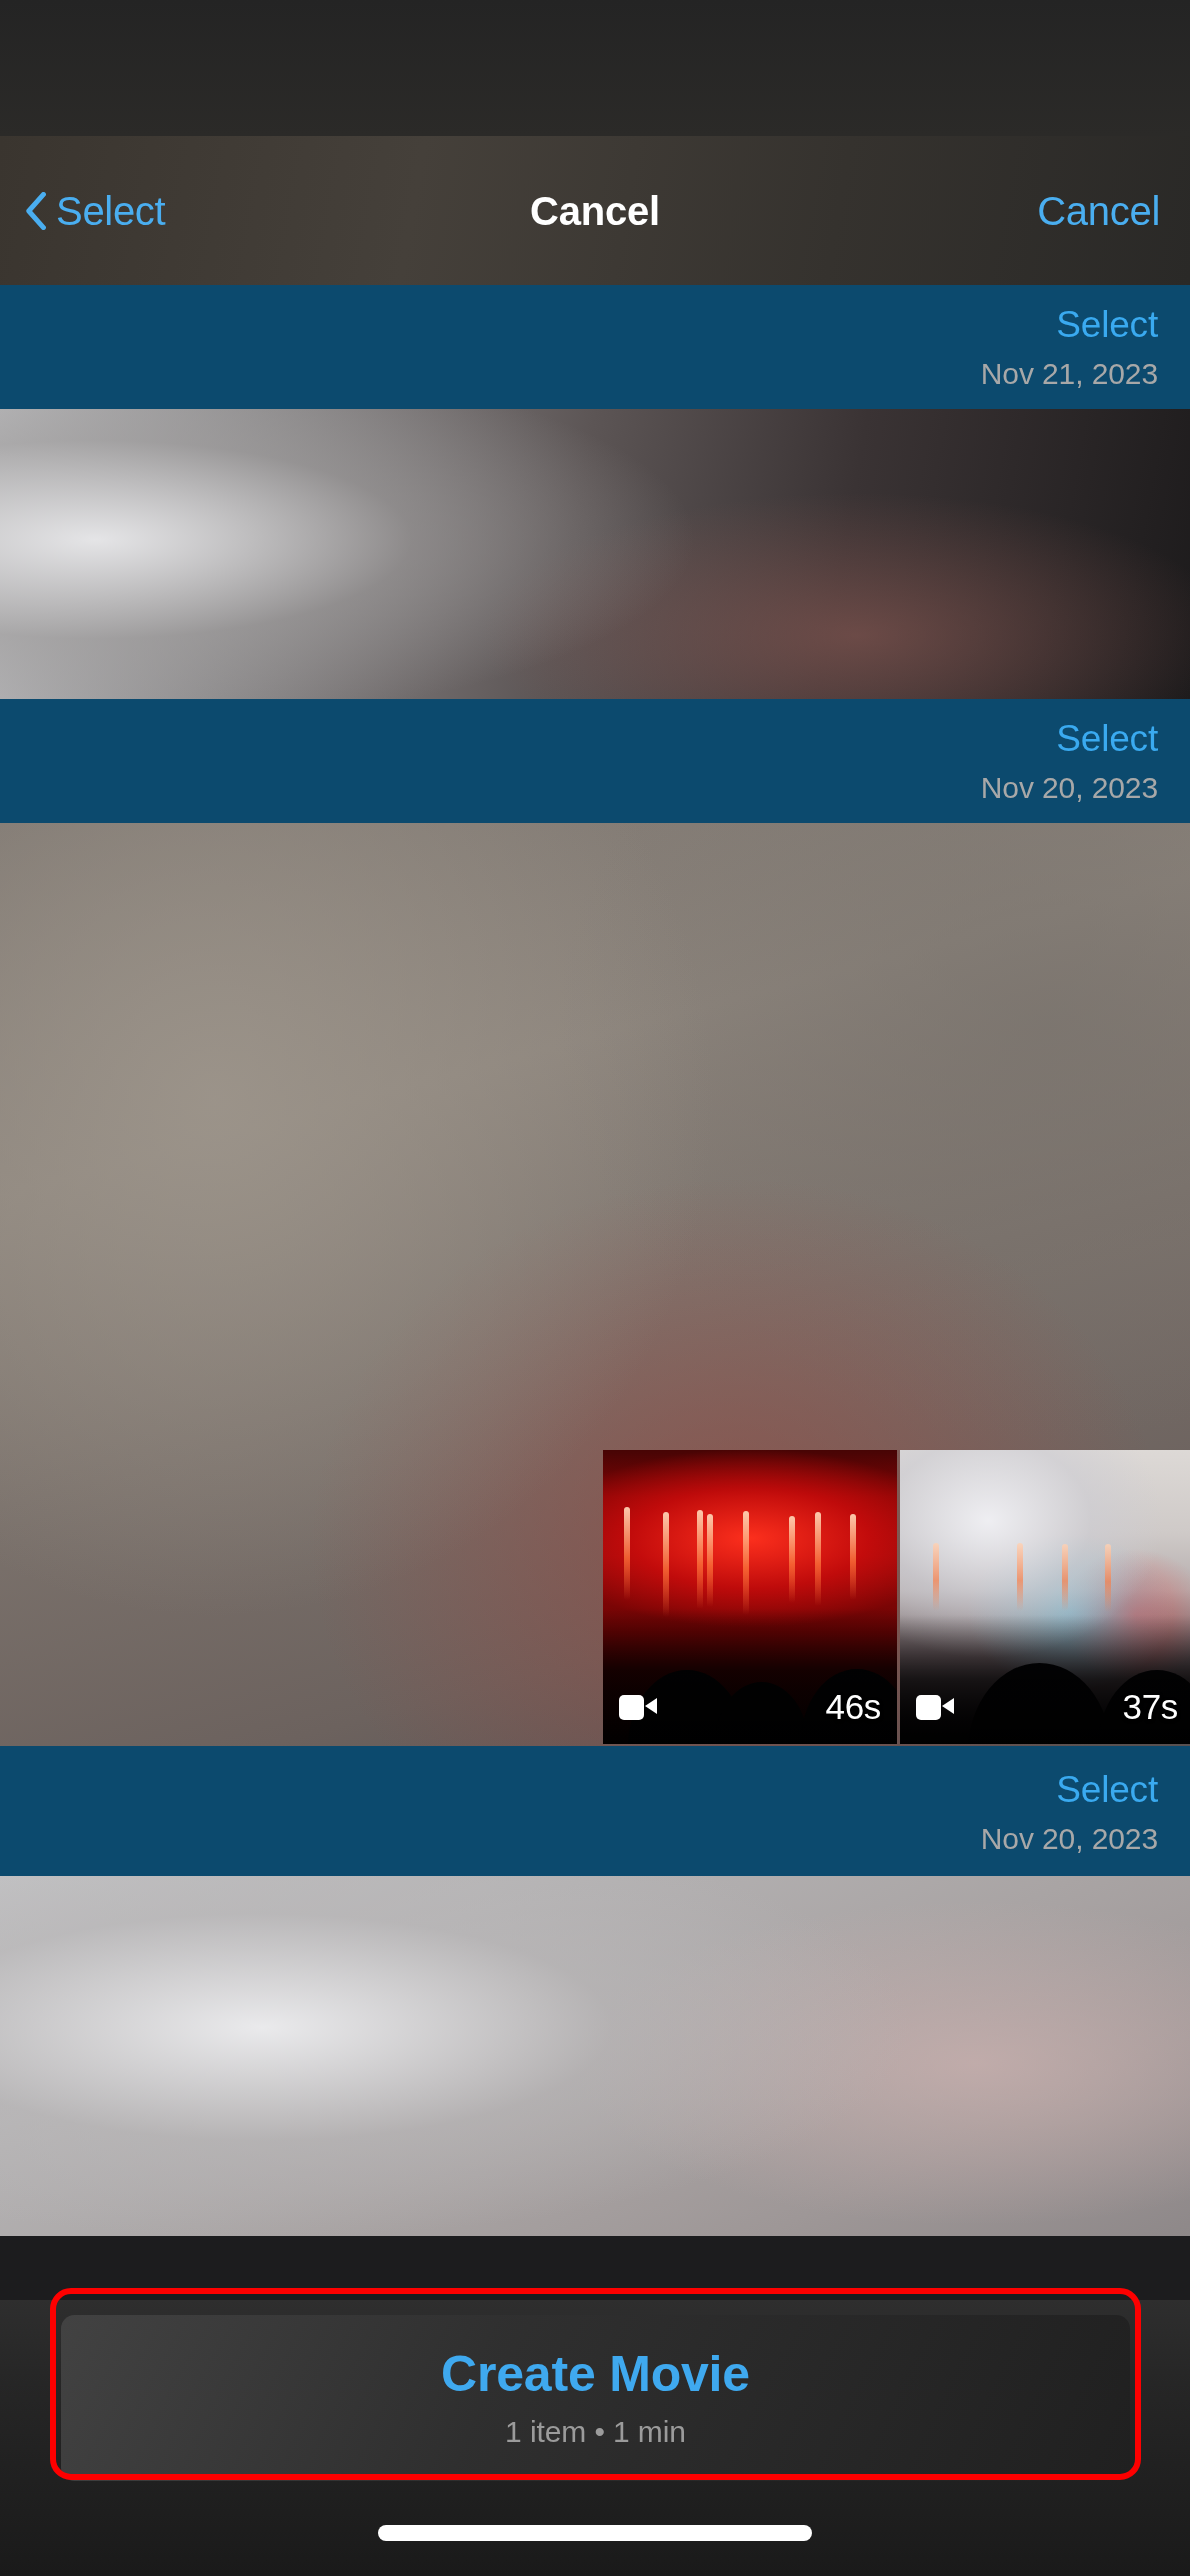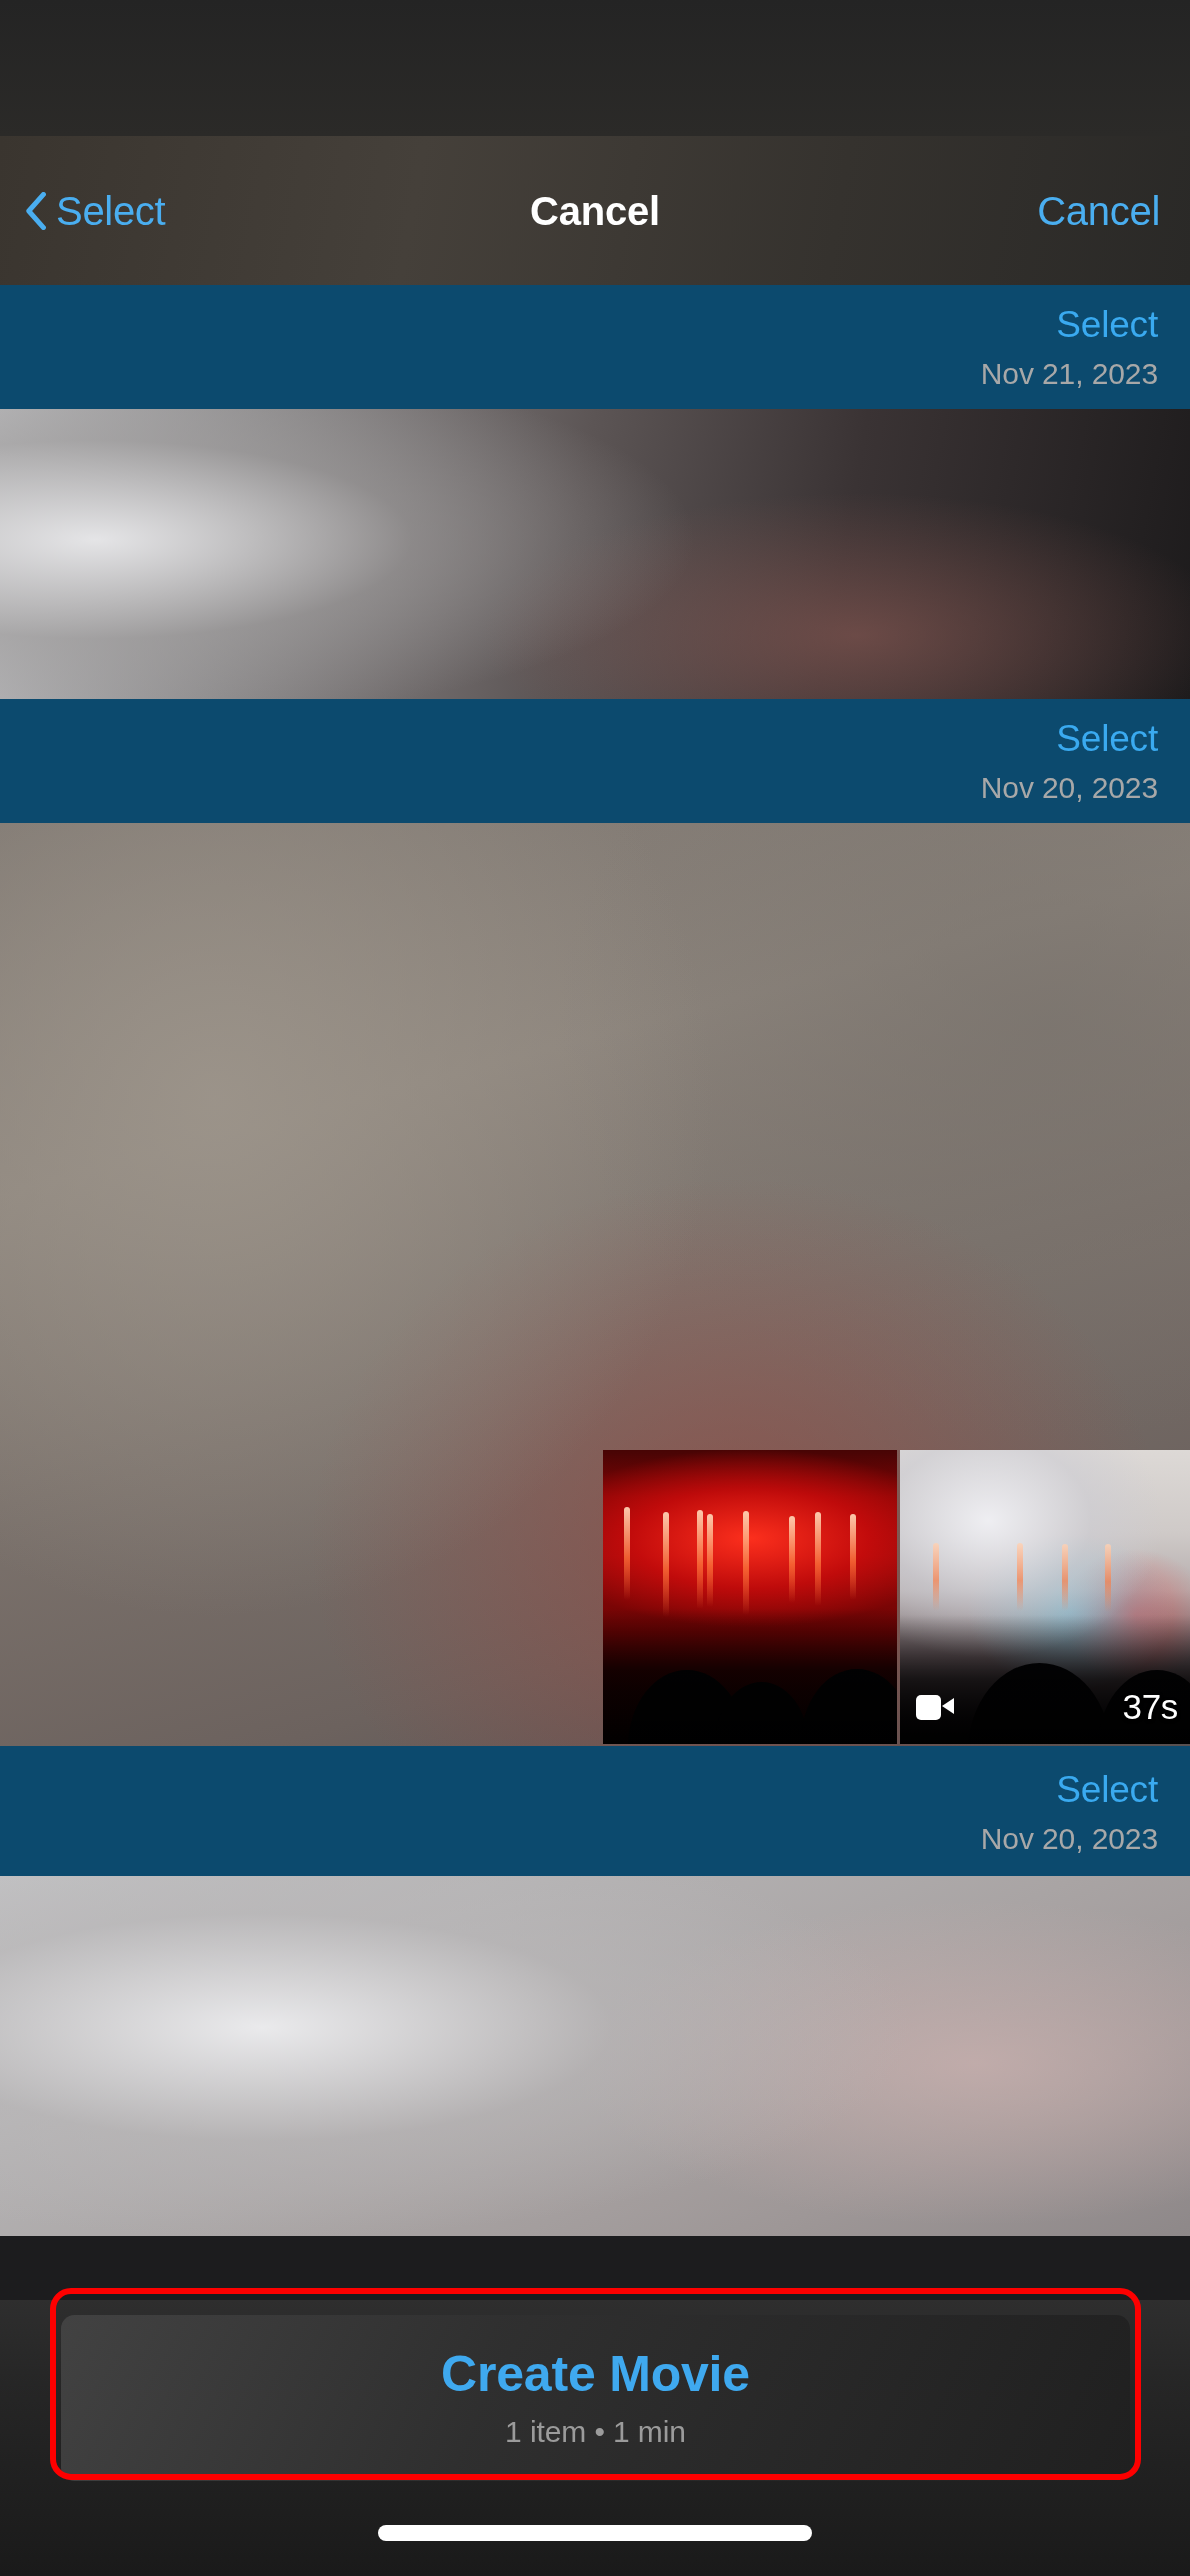--- a/index.html
+++ b/index.html
@@ -350,20 +350,27 @@
             <div class="beam" style="left:60px;  top:62px; height:105px;"></div>
             <div class="beam" style="left:94px; top:60px;  height:99px;"></div>
             <div class="beam" style="left:104px; top:64px; height:93px;"></div>
             <div class="beam" style="left:140px; top:61px;  height:104px;"></div>
             <div class="beam" style="left:186px; top:66px; height:87px;"></div>
             <div class="beam" style="left:212px; top:62px; height:94px;"></div>
             <div class="beam" style="left:247px; top:64px; height:86px;"></div>
             <div class="crowd-blob" style="left:25px;  bottom:-50px; width:118px; height:124px;"></div>
             <div class="crowd-blob" style="left:112px; bottom:-37px; width:93px; height:99px;"></div>
             <div class="crowd-blob" style="left:198px; bottom:-43px; width:112px; height:118px;"></div>
+          </div>
+          <div class="thumb-badge">
+            <span class="video-cam-icon">
+              <span class="body"></span>
+                <span class="lens"></span>
+            </span>
+            <span class="thumb-duration">46s</span>
           </div>
         </div>
 
         <div class="thumb" style="left:900px; top:627px;">
           <div class="thumb-art art-smoke-stage">
             <div class="beam" style="left:33px;  top:93px; height:68px; opacity:.85;"></div>
             <div class="beam" style="left:117px; top:93px; height:68px; opacity:.85;"></div>
             <div class="beam" style="left:162px; top:94px; height:67px; opacity:.85;"></div>
             <div class="beam" style="left:205px; top:94px; height:68px; opacity:.85;"></div>
             <div class="crowd-blob" style="left:68px; bottom:-62px; width:143px; height:143px;"></div>

